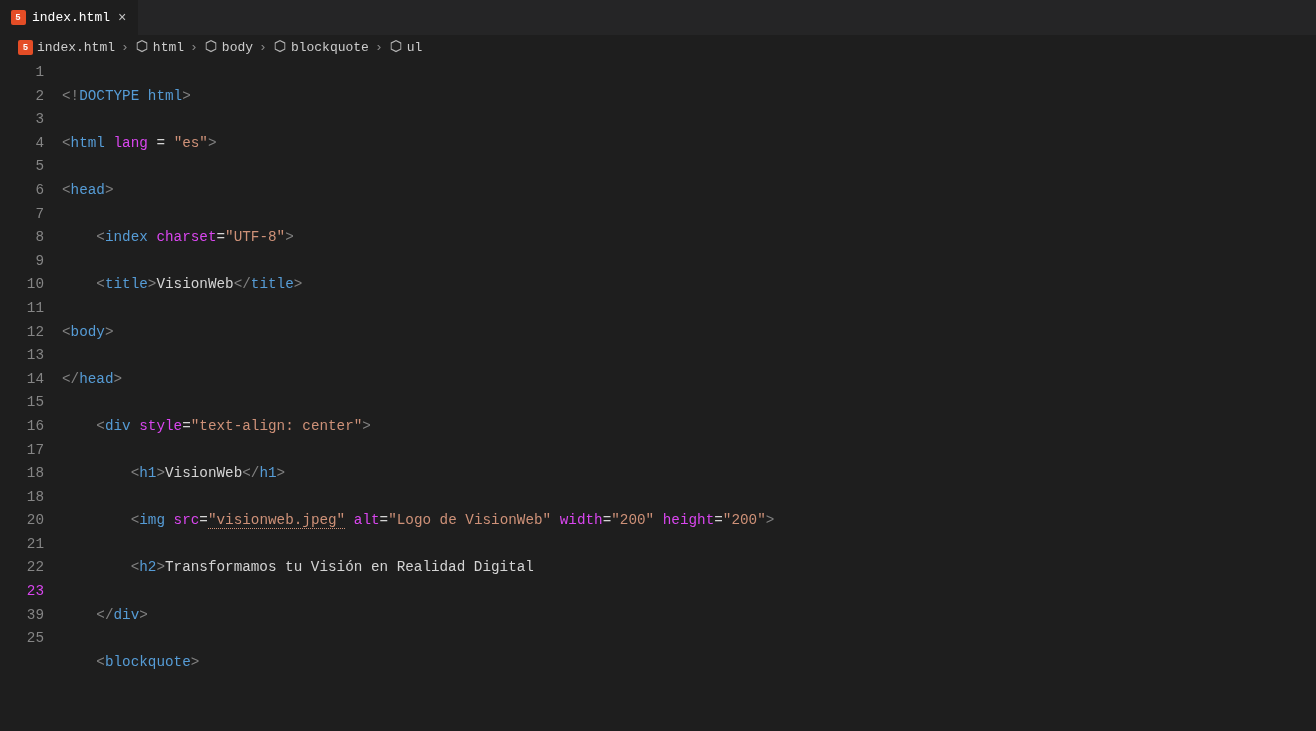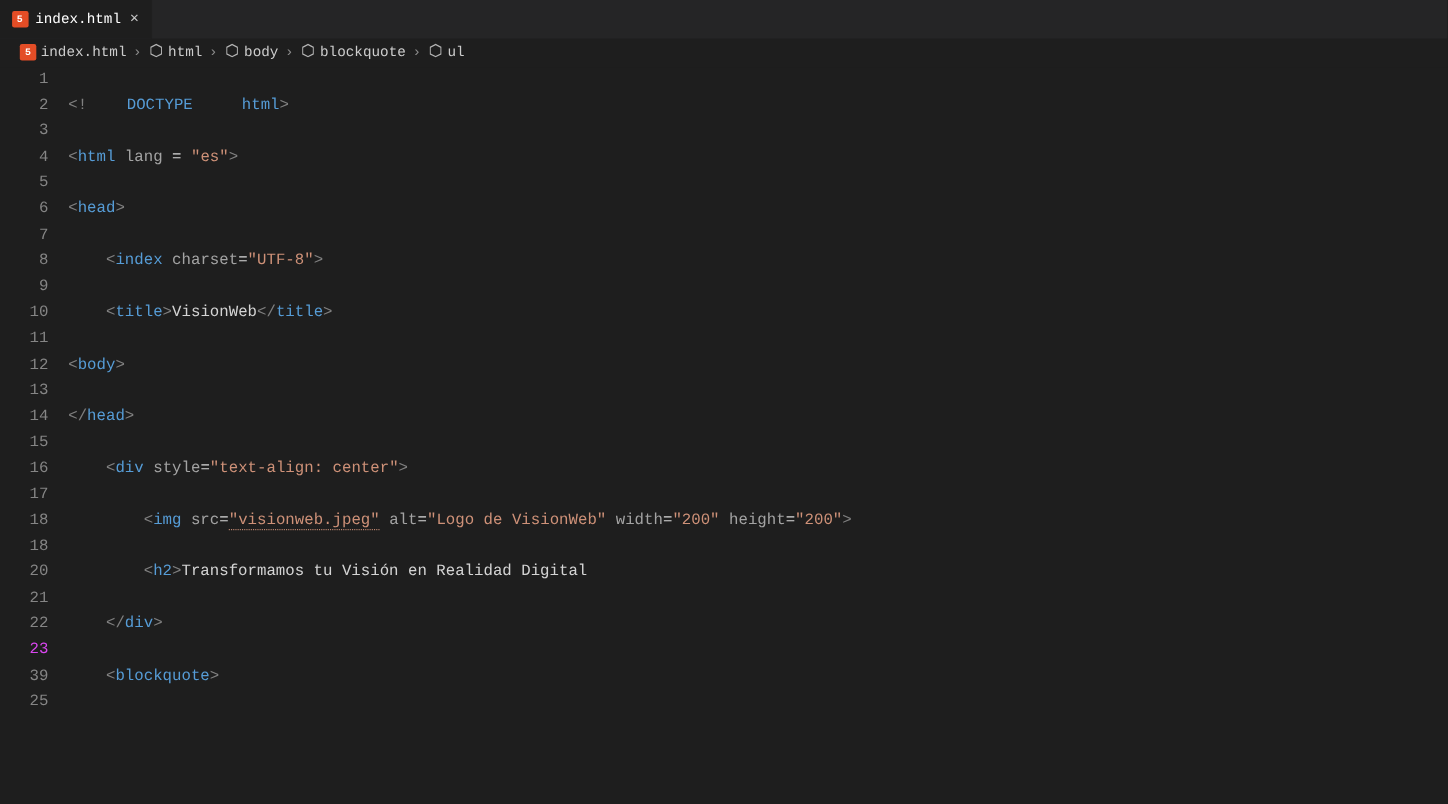--- a/index.html
+++ b/index.html
@@ -55,24 +55,24 @@
   text-align: right;
   color: #858585;
   padding-right: 18px;
   user-select: none;
 }
 .gutter div { height: 23.6px; }
 .code { flex: 1; white-space: pre; position: relative; }
 .code .line { height: 23.6px; position: relative; }
 .punct { color: #808080; }
 .tagname { color: #569cd6; }
-.attrname { color: #a3a3a3; }
+.attrname { color: #d946ef; }
 .string { color: #ce9178; }
 .text { color: #d4d4d4; }
-.docword { color: #569cd6; margin-left: 36px; }
+.docword { color: #569cd6; }
 .underline { border-bottom: 1px dotted #ce9178; }
 .html5-badge {
   width: 15px; height: 15px;
   background: #e44d26;
   display: inline-flex; align-items: center; justify-content: center;
   color: #fff; font-size: 9px; font-weight: bold;
   border-radius: 2px;
 }
 </style>
 </head>
@@ -153,20 +153,21 @@
     </div>
   <div class="code">
 <div class="line"><span class="punct">&lt;!</span><span class="docword">DOCTYPE</span> <span class="docword">html</span><span class="punct">&gt;</span></div>
 <div class="line"><span class="punct">&lt;</span><span class="tagname">html</span> <span class="attrname">lang</span> <span class="text">=</span> <span class="string">"es"</span><span class="punct">&gt;</span></div>
 <div class="line"><span class="punct">&lt;</span><span class="tagname">head</span><span class="punct">&gt;</span></div>
 <div class="line">    <span class="punct">&lt;</span><span class="tagname">index</span> <span class="attrname">charset</span><span class="text">=</span><span class="string">"UTF-8"</span><span class="punct">&gt;</span></div>
 <div class="line">    <span class="punct">&lt;</span><span class="tagname">title</span><span class="punct">&gt;</span><span class="text">VisionWeb</span><span class="punct">&lt;/</span><span class="tagname">title</span><span class="punct">&gt;</span></div>
 <div class="line"><span class="punct">&lt;</span><span class="tagname">body</span><span class="punct">&gt;</span></div>
 <div class="line"><span class="punct">&lt;/</span><span class="tagname">head</span><span class="punct">&gt;</span></div>
 <div class="line">    <span class="punct">&lt;</span><span class="tagname">div</span> <span class="attrname">style</span><span class="text">=</span><span class="string">"text-align: center"</span><span class="punct">&gt;</span></div>
+<div class="line">        <span class="punct">&lt;</span><span class="tagname">h1</span><span class="punct">&gt;</span><span class="text">VisionWeb</span><span class="punct">&lt;/</span><span class="tagname">h1</span><span class="punct">&gt;</span></div>
 <div class="line">        <span class="punct">&lt;</span><span class="tagname">img</span> <span class="attrname">src</span><span class="text">=</span><span class="string underline">"visionweb.jpeg"</span> <span class="attrname">alt</span><span class="text">=</span><span class="string">"Logo de VisionWeb"</span> <span class="attrname">width</span><span class="text">=</span><span class="string">"200"</span> <span class="attrname">height</span><span class="text">=</span><span class="string">"200"</span><span class="punct">&gt;</span></div>
 <div class="line">        <span class="punct">&lt;</span><span class="tagname">h2</span><span class="punct">&gt;</span><span class="text">Transformamos tu Visión en Realidad Digital</span></div>
 <div class="line">    <span class="punct">&lt;/</span><span class="tagname">div</span><span class="punct">&gt;</span></div>
 <div class="line">    <span class="punct">&lt;</span><span class="tagname">blockquote</span><span class="punct">&gt;</span></div>
 
 
 
 
 
 

